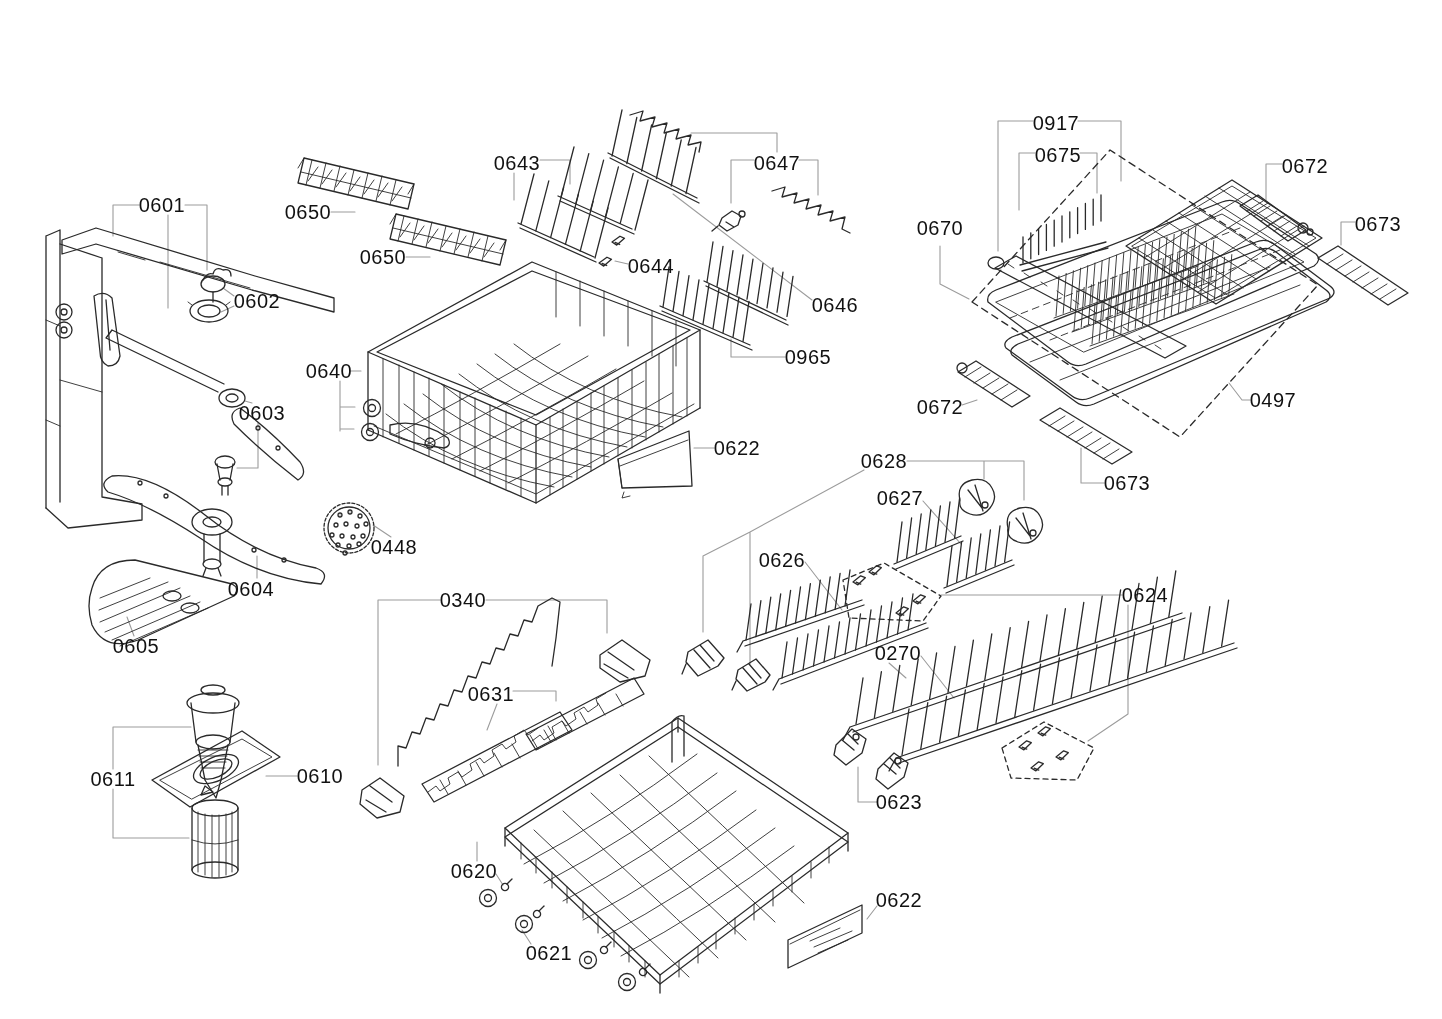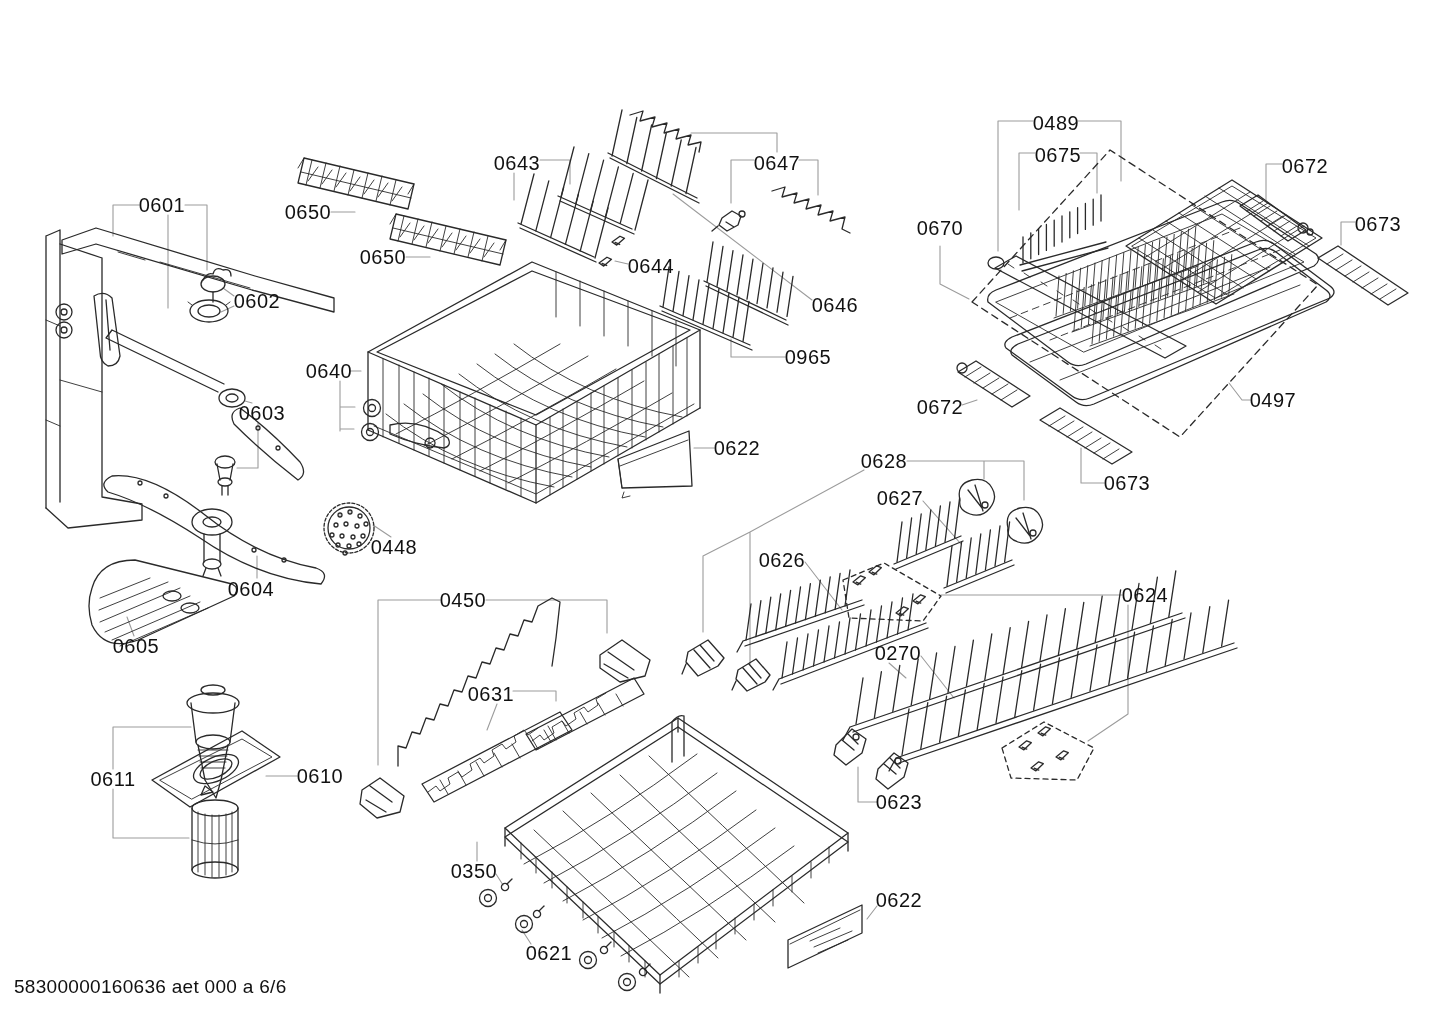--- a/index.html
+++ b/index.html
@@ -391,43 +391,42 @@
 </svg>
 
 <div class="lbl" style="left:162px;top:205px">0601</div>
 <div class="lbl" style="left:257px;top:301px">0602</div>
 <div class="lbl" style="left:262px;top:413px">0603</div>
 <div class="lbl" style="left:251px;top:589px">0604</div>
 <div class="lbl" style="left:136px;top:646px">0605</div>
 <div class="lbl" style="left:394px;top:547px">0448</div>
 <div class="lbl" style="left:320px;top:776px">0610</div>
 <div class="lbl" style="left:113px;top:779px">0611</div>
-<div class="lbl" style="left:474px;top:871px">0350</div>
+<div class="lbl" style="left:474px;top:871px">0620</div>
 <div class="lbl" style="left:549px;top:953px">0621</div>
 <div class="lbl" style="left:899px;top:900px">0622</div>
 <div class="lbl" style="left:737px;top:448px">0622</div>
 <div class="lbl" style="left:899px;top:802px">0623</div>
 <div class="lbl" style="left:1145px;top:595px">0624</div>
 <div class="lbl" style="left:898px;top:653px">0270</div>
 <div class="lbl" style="left:782px;top:560px">0626</div>
 <div class="lbl" style="left:900px;top:498px">0627</div>
 <div class="lbl" style="left:884px;top:461px">0628</div>
-<div class="lbl" style="left:463px;top:600px">0450</div>
+<div class="lbl" style="left:463px;top:600px">0340</div>
 <div class="lbl" style="left:491px;top:694px">0631</div>
 <div class="lbl" style="left:329px;top:371px">0640</div>
 <div class="lbl" style="left:517px;top:163px">0643</div>
 <div class="lbl" style="left:651px;top:266px">0644</div>
 <div class="lbl" style="left:808px;top:357px">0965</div>
 <div class="lbl" style="left:835px;top:305px">0646</div>
 <div class="lbl" style="left:777px;top:163px">0647</div>
 <div class="lbl" style="left:308px;top:212px">0650</div>
 <div class="lbl" style="left:383px;top:257px">0650</div>
 <div class="lbl" style="left:940px;top:228px">0670</div>
 <div class="lbl" style="left:1273px;top:400px">0497</div>
 <div class="lbl" style="left:1305px;top:166px">0672</div>
 <div class="lbl" style="left:940px;top:407px">0672</div>
 <div class="lbl" style="left:1378px;top:224px">0673</div>
 <div class="lbl" style="left:1127px;top:483px">0673</div>
-<div class="lbl" style="left:1056px;top:123px">0489</div>
+<div class="lbl" style="left:1056px;top:123px">0917</div>
 <div class="lbl" style="left:1058px;top:155px">0675</div>
 
-<div class="footer">58300000160636 aet 000 a 6/6</div>
 </div>
 
 </body></html>

